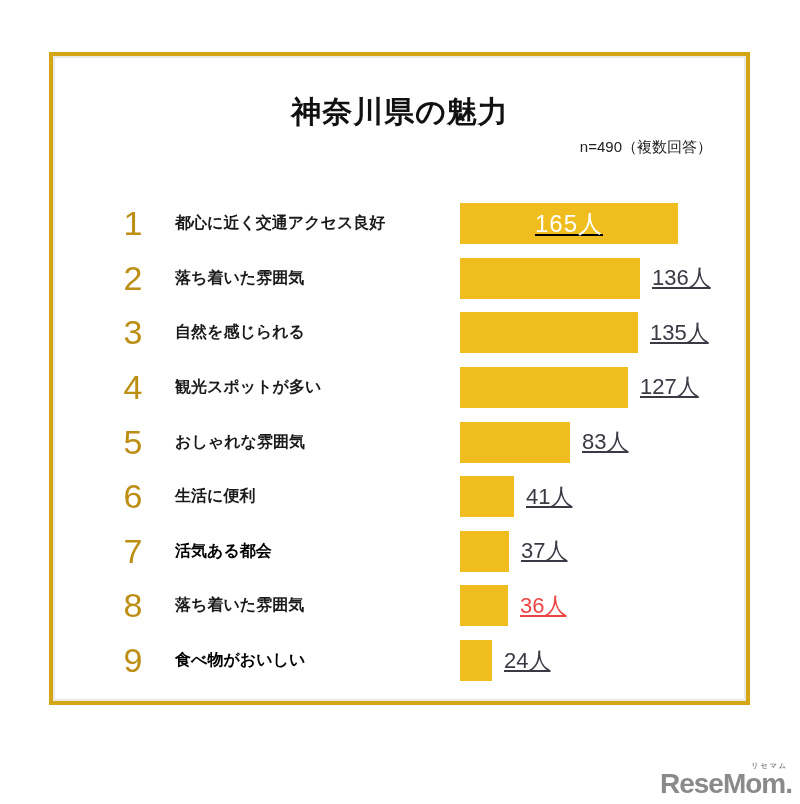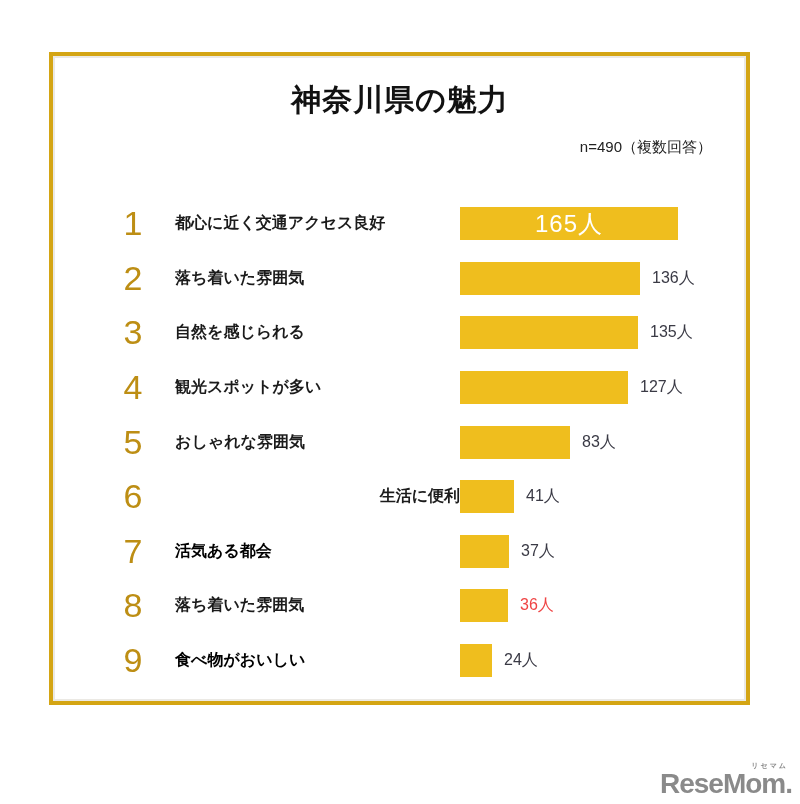--- a/index.html
+++ b/index.html
@@ -6,21 +6,21 @@
   .page{
     position:relative;width:800px;height:804px;background:#ffffff;overflow:hidden;
     font-family:"Liberation Sans","DejaVu Sans",sans-serif;
   }
   .frame{
     position:absolute;left:49px;top:52px;width:701px;height:653px;
     box-sizing:border-box;border:4px solid #D4A514;
     box-shadow:inset 0 0 0 2px #ebe9e4;
   }
   .title{
-    position:absolute;left:0;top:80px;width:100%;margin:0;
+    position:absolute;left:0;top:92px;width:100%;margin:0;
     text-align:center;font-size:30px;font-weight:700;color:#111111;
     letter-spacing:1px;
   }
   .note{
     position:absolute;top:138px;right:88px;
     font-size:15px;font-weight:500;color:#222222;
   }
   .rows{
     position:absolute;left:114px;top:207px;width:600px;height:470px;
     display:flex;flex-direction:column;justify-content:space-between;
@@ -28,25 +28,25 @@
   .row{display:flex;align-items:center;height:33px;}
   .rank{
     flex:0 0 38px;text-align:center;font-size:34px;font-weight:400;
     color:#BD8E14;line-height:33px;
   }
   .cat{
     flex:0 0 285px;margin-left:23px;font-size:16px;font-weight:600;
     color:#1b1b1b;white-space:nowrap;overflow:visible;
   }
   .bar{
-    height:33px;background:#EFBE1E;flex:0 0 auto;
-    display:flex;align-items:center;justify-content:center;
+    height:41px;background:#EFBE1E;flex:0 0 auto;
+    display:flex;align-items:center;justify-content:center;text-decoration:underline;
   }
   .bar-val-in{color:#ffffff;font-size:24px;font-weight:500;letter-spacing:1px;}
-  .val{margin-left:12px;font-size:16px;font-weight:400;color:#3a3a45;white-space:nowrap;}
+  .val{margin-left:12px;font-size:22px;font-weight:400;color:#3a3a45;white-space:nowrap;text-decoration:underline;}
   .logo{
     position:absolute;right:8px;bottom:6px;text-align:right;line-height:1;
   }
   .logo .ruby{
     display:block;font-size:7px;color:#8a8a8a;letter-spacing:2px;
     margin:0 4px 1px 0;font-weight:700;
   }
   .logo .logo-text{
     font-size:28px;font-weight:700;color:#8a8a8a;letter-spacing:-1px;
   }
@@ -85,21 +85,21 @@
         <span class="val" style="color: rgb(58, 58, 69);">127人</span>
       </div>
       <div class="row">
         <span class="rank" style="color: rgb(189, 142, 20);">5</span>
         <span class="cat" style="color: rgb(27, 27, 27);">おしゃれな雰囲気</span>
         <div class="bar" style="background: rgb(239, 190, 30); width: 110px;"></div>
         <span class="val" style="color: rgb(58, 58, 69);">83人</span>
       </div>
       <div class="row">
         <span class="rank" style="color: rgb(189, 142, 20);">6</span>
-        <span class="cat" style="color: rgb(27, 27, 27); text-align: right;">生活に便利</span>
+        <span class="cat" style="color: rgb(27, 27, 27);">生活に便利</span>
         <div class="bar" style="background: rgb(239, 190, 30); width: 54px;"></div>
         <span class="val" style="color: rgb(58, 58, 69);">41人</span>
       </div>
       <div class="row">
         <span class="rank" style="color: rgb(189, 142, 20);">7</span>
         <span class="cat" style="color: #000000;">活気ある都会</span>
         <div class="bar" style="background: rgb(239, 190, 30); width: 49px;"></div>
         <span class="val" style="color: rgb(58, 58, 69);">37人</span>
       </div>
       <div class="row">

